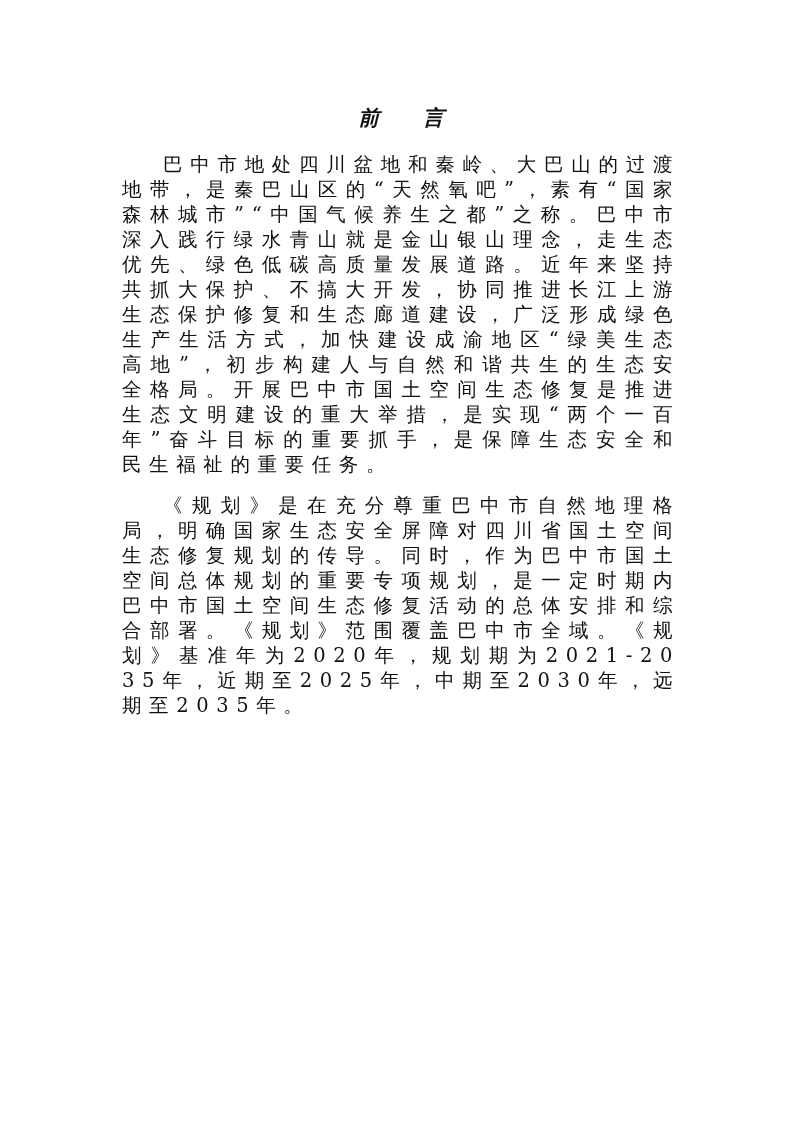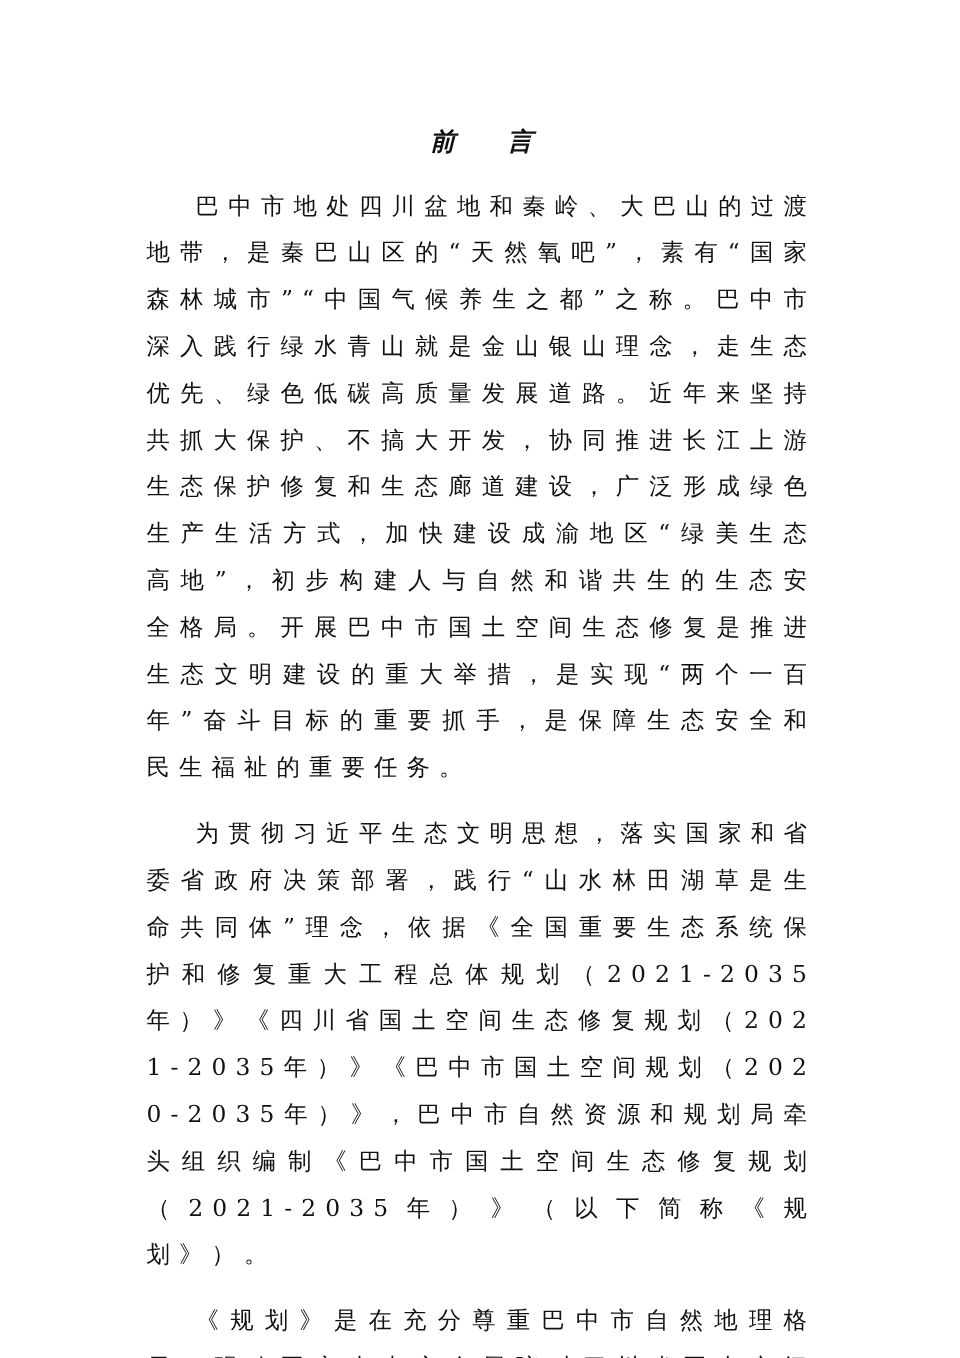--- a/index.html
+++ b/index.html
@@ -28,28 +28,27 @@
       font-size: 21px;
       letter-spacing: 18px;
       line-height: 36px;
       height: 36px;
       margin: 0 0 8px 18px;
       font-style: italic;
     }
     .para {
       margin: 16px 0 4px 0;
       font-size: 19.5px;
-      line-height: 39px;
+      line-height: 25px;
       text-indent: 41px;
       text-align: justify;
       letter-spacing: 7.6px;
       word-break: break-all;
     }
   </style>
 </head>
 <body>
 
 <div class="page">
   <h1 class="title">前 言</h1>
   <p class="para">巴中市地处四川盆地和秦岭、大巴山的过渡地带，是秦巴山区的“天然氧吧”，素有“国家森林城市”“中国气候养生之都”之称。巴中市深入践行绿水青山就是金山银山理念，走生态优先、绿色低碳高质量发展道路。近年来坚持共抓大保护、不搞大开发，协同推进长江上游生态保护修复和生态廊道建设，广泛形成绿色生产生活方式，加快建设成渝地区“绿美生态高地”，初步构建人与自然和谐共生的生态安全格局。开展巴中市国土空间生态修复是推进生态文明建设的重大举措，是实现“两个一百年”奋斗目标的重要抓手，是保障生态安全和民生福祉的重要任务。</p>
-  <p class="para">为贯彻习近平生态文明思想，落实国家和省委省政府决策部署，践行“山水林田湖草是生命共同体”理念，依据《全国重要生态系统保护和修复重大工程总体规划（2021-2035年）》《四川省国土空间生态修复规划（2021-2035年）》《巴中市国土空间规划（2020-2035年）》，巴中市自然资源和规划局牵头组织编制《巴中市国土空间生态修复规划（2021-2035年）》（以下简称《规划》）。</p>
   <p class="para">《规划》是在充分尊重巴中市自然地理格局，明确国家生态安全屏障对四川省国土空间生态修复规划的传导。同时，作为巴中市国土空间总体规划的重要专项规划，是一定时期内巴中市国土空间生态修复活动的总体安排和综合部署。《规划》范围覆盖巴中市全域。《规划》基准年为2020年，规划期为2021-2035年，近期至2025年，中期至2030年，远期至2035年。</p>
 </div>
 
 </body></html>

